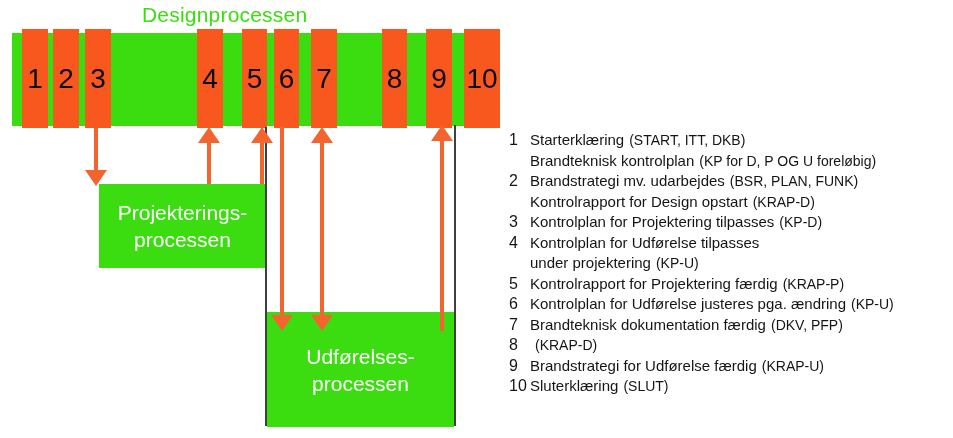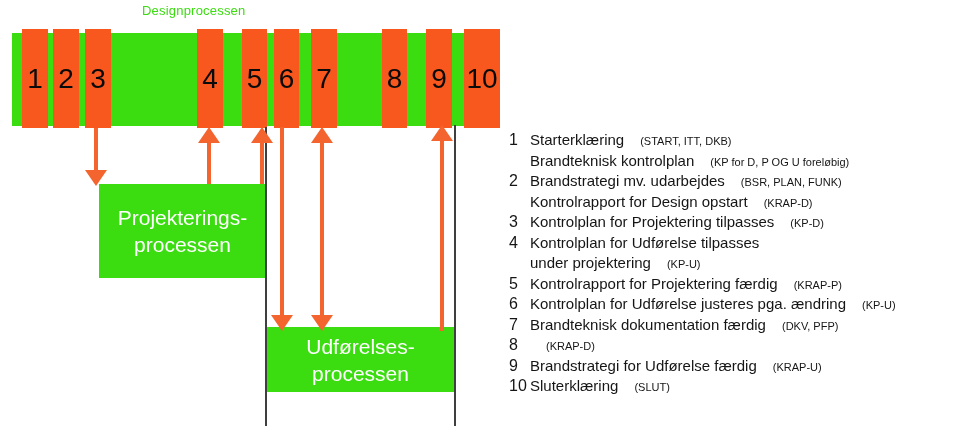--- a/index.html
+++ b/index.html
@@ -1,57 +1,57 @@
 <!DOCTYPE html>
 <html style="--green: #3BDC10; --orange: #F8581D; --arrow: #F3642F; --connector: #3F3F3F;"><head>
 <meta charset="utf-8">
 <style>
   html,body{margin:0;padding:0;background:#ffffff;}
   .stage{
     position:relative;width:953px;height:438px;background:#ffffff;
     font-family:"Liberation Sans","DejaVu Sans",sans-serif;overflow:hidden;
   }
   .title{
-    position:absolute;left:142px;top:3px;font-size:13px;letter-spacing:0.2px;
+    position:absolute;left:142px;top:3px;font-size:21px;letter-spacing:0.2px;
     color:var(--green);
   }
   .bar{
     position:absolute;left:12px;top:33px;width:488px;height:93px;
     background:var(--green);z-index:0;
   }
   .seg{
     position:absolute;top:29px;height:99px;background:var(--orange);
     display:flex;align-items:center;justify-content:center;
     font-size:28px;color:#0a0a0a;z-index:1;
   }
   .pbox{
     position:absolute;background:var(--green);color:#ffffff;
     display:flex;flex-direction:column;align-items:center;justify-content:center;
     font-size:21px;line-height:27px;text-align:center;z-index:1;
   }
-  #proj-box{left:99px;top:184px;width:167px;height:94px;}
-  #udf-box{left:267px;top:327px;width:187px;height:65px;}
+  #proj-box{left:99px;top:184px;width:167px;height:84px;}
+  #udf-box{left:267px;top:312px;width:187px;height:115px;}
   .connector{position:absolute;width:2px;background:var(--connector);z-index:2;}
   .arrow{position:absolute;width:22px;z-index:3;}
   .arrow .shaft{position:absolute;left:9px;width:4px;background:var(--arrow);}
   .arrow .head-up{
     position:absolute;top:0;left:0;width:0;height:0;
     border-left:11px solid transparent;border-right:11px solid transparent;
     border-bottom:16px solid var(--arrow);
   }
   .arrow .head-down{
     position:absolute;bottom:0;left:0;width:0;height:0;
     border-left:11px solid transparent;border-right:11px solid transparent;
     border-top:16px solid var(--arrow);
   }
   .legend{position:absolute;left:509px;top:131px;color:#151515;z-index:1;}
   .lline{display:flex;align-items:baseline;height:20.5px;white-space:nowrap;}
   .lnum{flex:0 0 21px;width:21px;font-size:16px;}
   .lmain{font-size:15px;}
-  .lsmall{font-size:11px;margin-left:16px;}
+  .lsmall{font-size:14px;margin-left:5px;}
 </style>
 </head>
 <body>
 
 <div class="stage">
   <div class="title">Designprocessen</div>
 
   <div class="bar"></div>
   <div id="segments-host">
       <div class="seg" style="left: 22px; width: 26px;">1</div>

